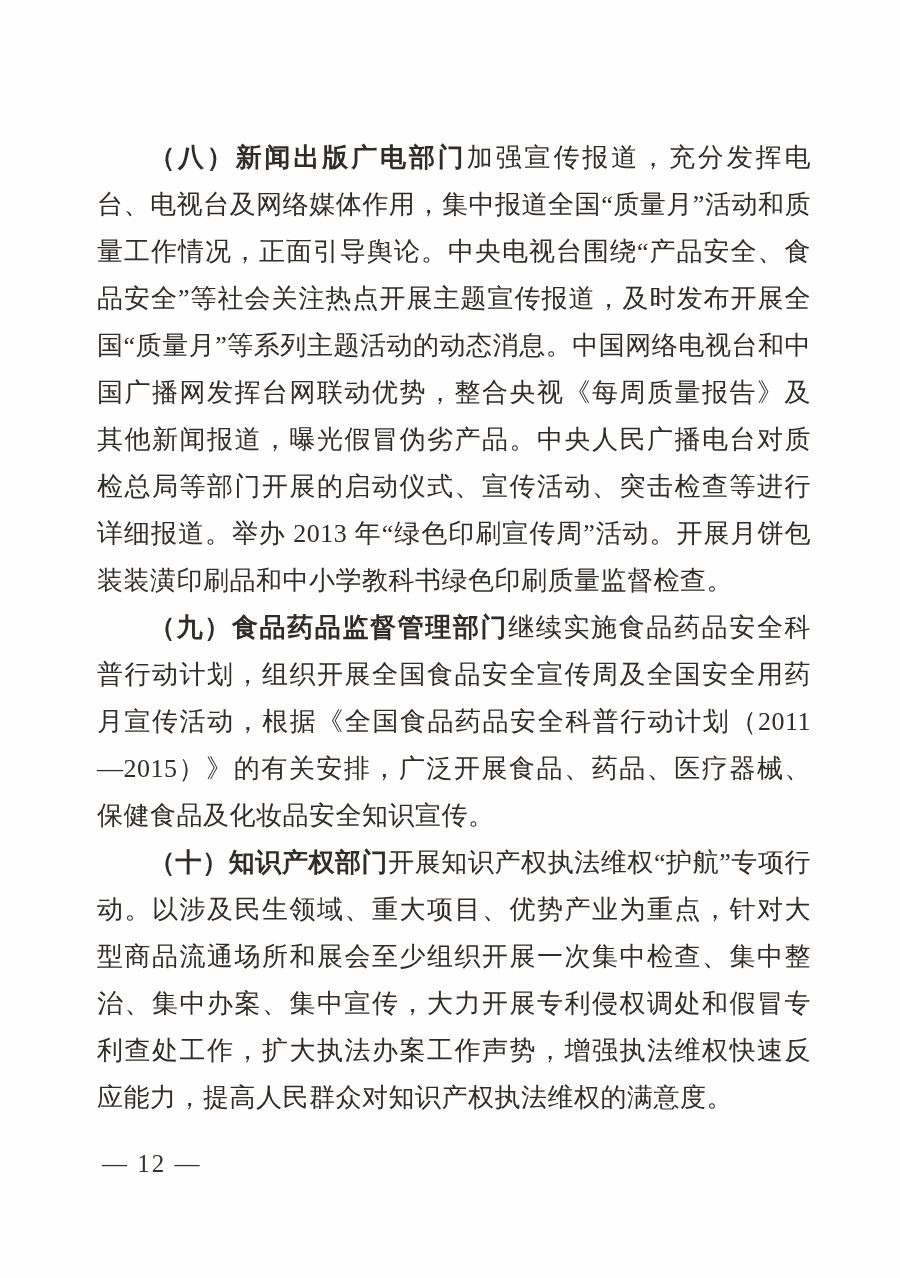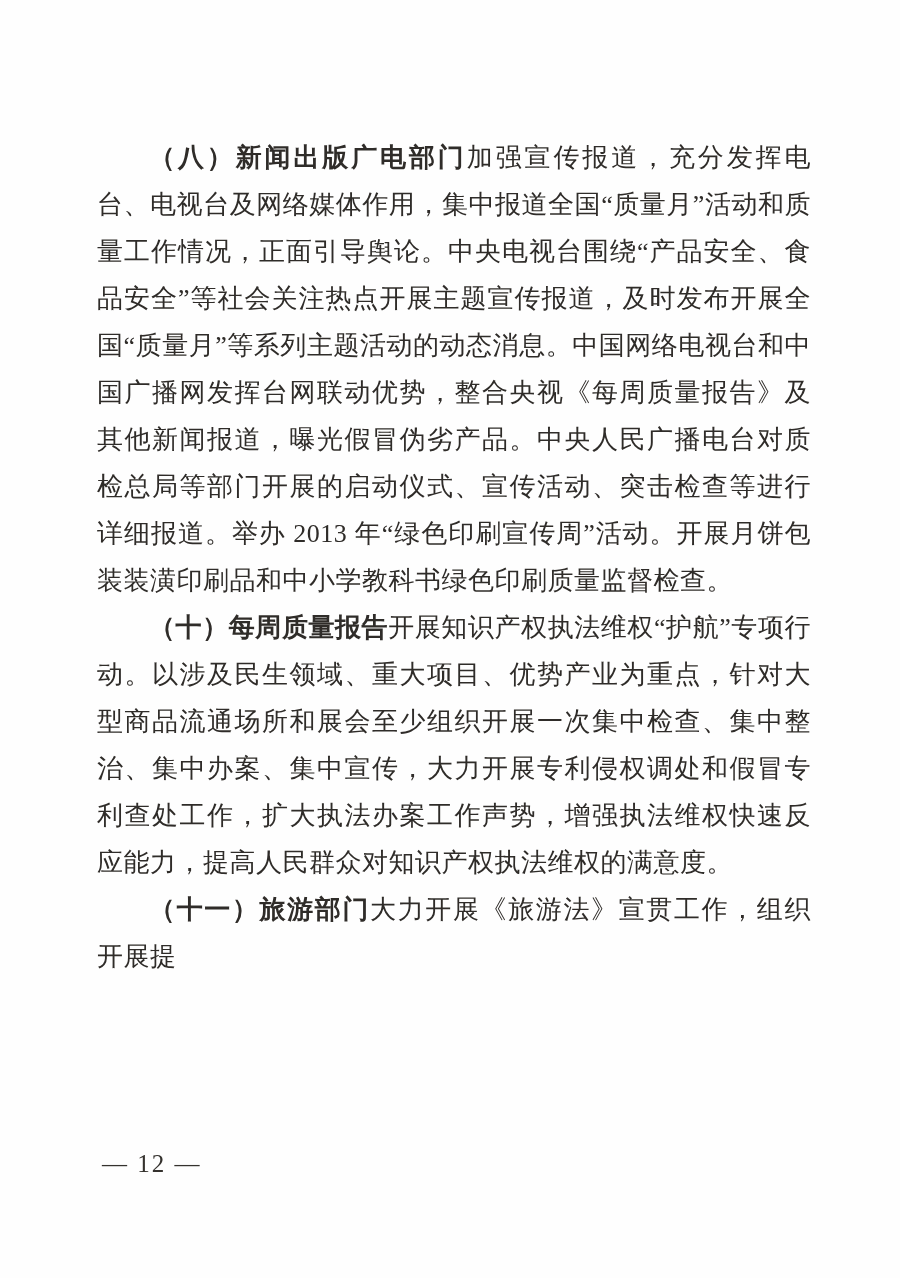--- a/index.html
+++ b/index.html
@@ -46,21 +46,21 @@
   }
 </style>
 </head>
 <body>
 
 <div class="page">
   <div class="content">
 
     <p class="para"><span class="heading">（八）新闻出版广电部门</span><span>加强宣传报道，充分发挥电台、电视台及网络媒体作用，集中报道全国“质量月”活动和质量工作情况，正面引导舆论。中央电视台围绕“产品安全、食品安全”等社会关注热点开展主题宣传报道，及时发布开展全国“质量月”等系列主题活动的动态消息。中国网络电视台和中国广播网发挥台网联动优势，整合央视《每周质量报告》及其他新闻报道，曝光假冒伪劣产品。中央人民广播电台对质检总局等部门开展的启动仪式、宣传活动、突击检查等进行详细报道。举办 2013 年“绿色印刷宣传周”活动。开展月饼包装装潢印刷品和中小学教科书绿色印刷质量监督检查。</span></p>
 
+    <p class="para"><span class="heading">（九）食品药品监督管理部门</span><span>继续实施食品药品安全科普行动计划，组织开展全国食品安全宣传周及全国安全用药月宣传活动，根据《全国食品药品安全科普行动计划（2011—2015）》的有关安排，广泛开展食品、药品、医疗器械、保健食品及化妆品安全知识宣传。</span></p>
 
-    <p class="para"><span class="heading">（十）每周质量报告</span><span>开展知识产权执法维权“护航”专项行动。以涉及民生领域、重大项目、优势产业为重点，针对大型商品流通场所和展会至少组织开展一次集中检查、集中整治、集中办案、集中宣传，大力开展专利侵权调处和假冒专利查处工作，扩大执法办案工作声势，增强执法维权快速反应能力，提高人民群众对知识产权执法维权的满意度。</span></p>
+    <p class="para"><span class="heading">（十）知识产权部门</span><span>开展知识产权执法维权“护航”专项行动。以涉及民生领域、重大项目、优势产业为重点，针对大型商品流通场所和展会至少组织开展一次集中检查、集中整治、集中办案、集中宣传，大力开展专利侵权调处和假冒专利查处工作，扩大执法办案工作声势，增强执法维权快速反应能力，提高人民群众对知识产权执法维权的满意度。</span></p>
 
-    <p class="para"><span class="heading">（十一）旅游部门</span><span>大力开展《旅游法》宣贯工作，组织开展提</span></p>
 
   </div>
 
   <div class="page-number">— 12 —</div>
 </div>
 
 </body></html>

